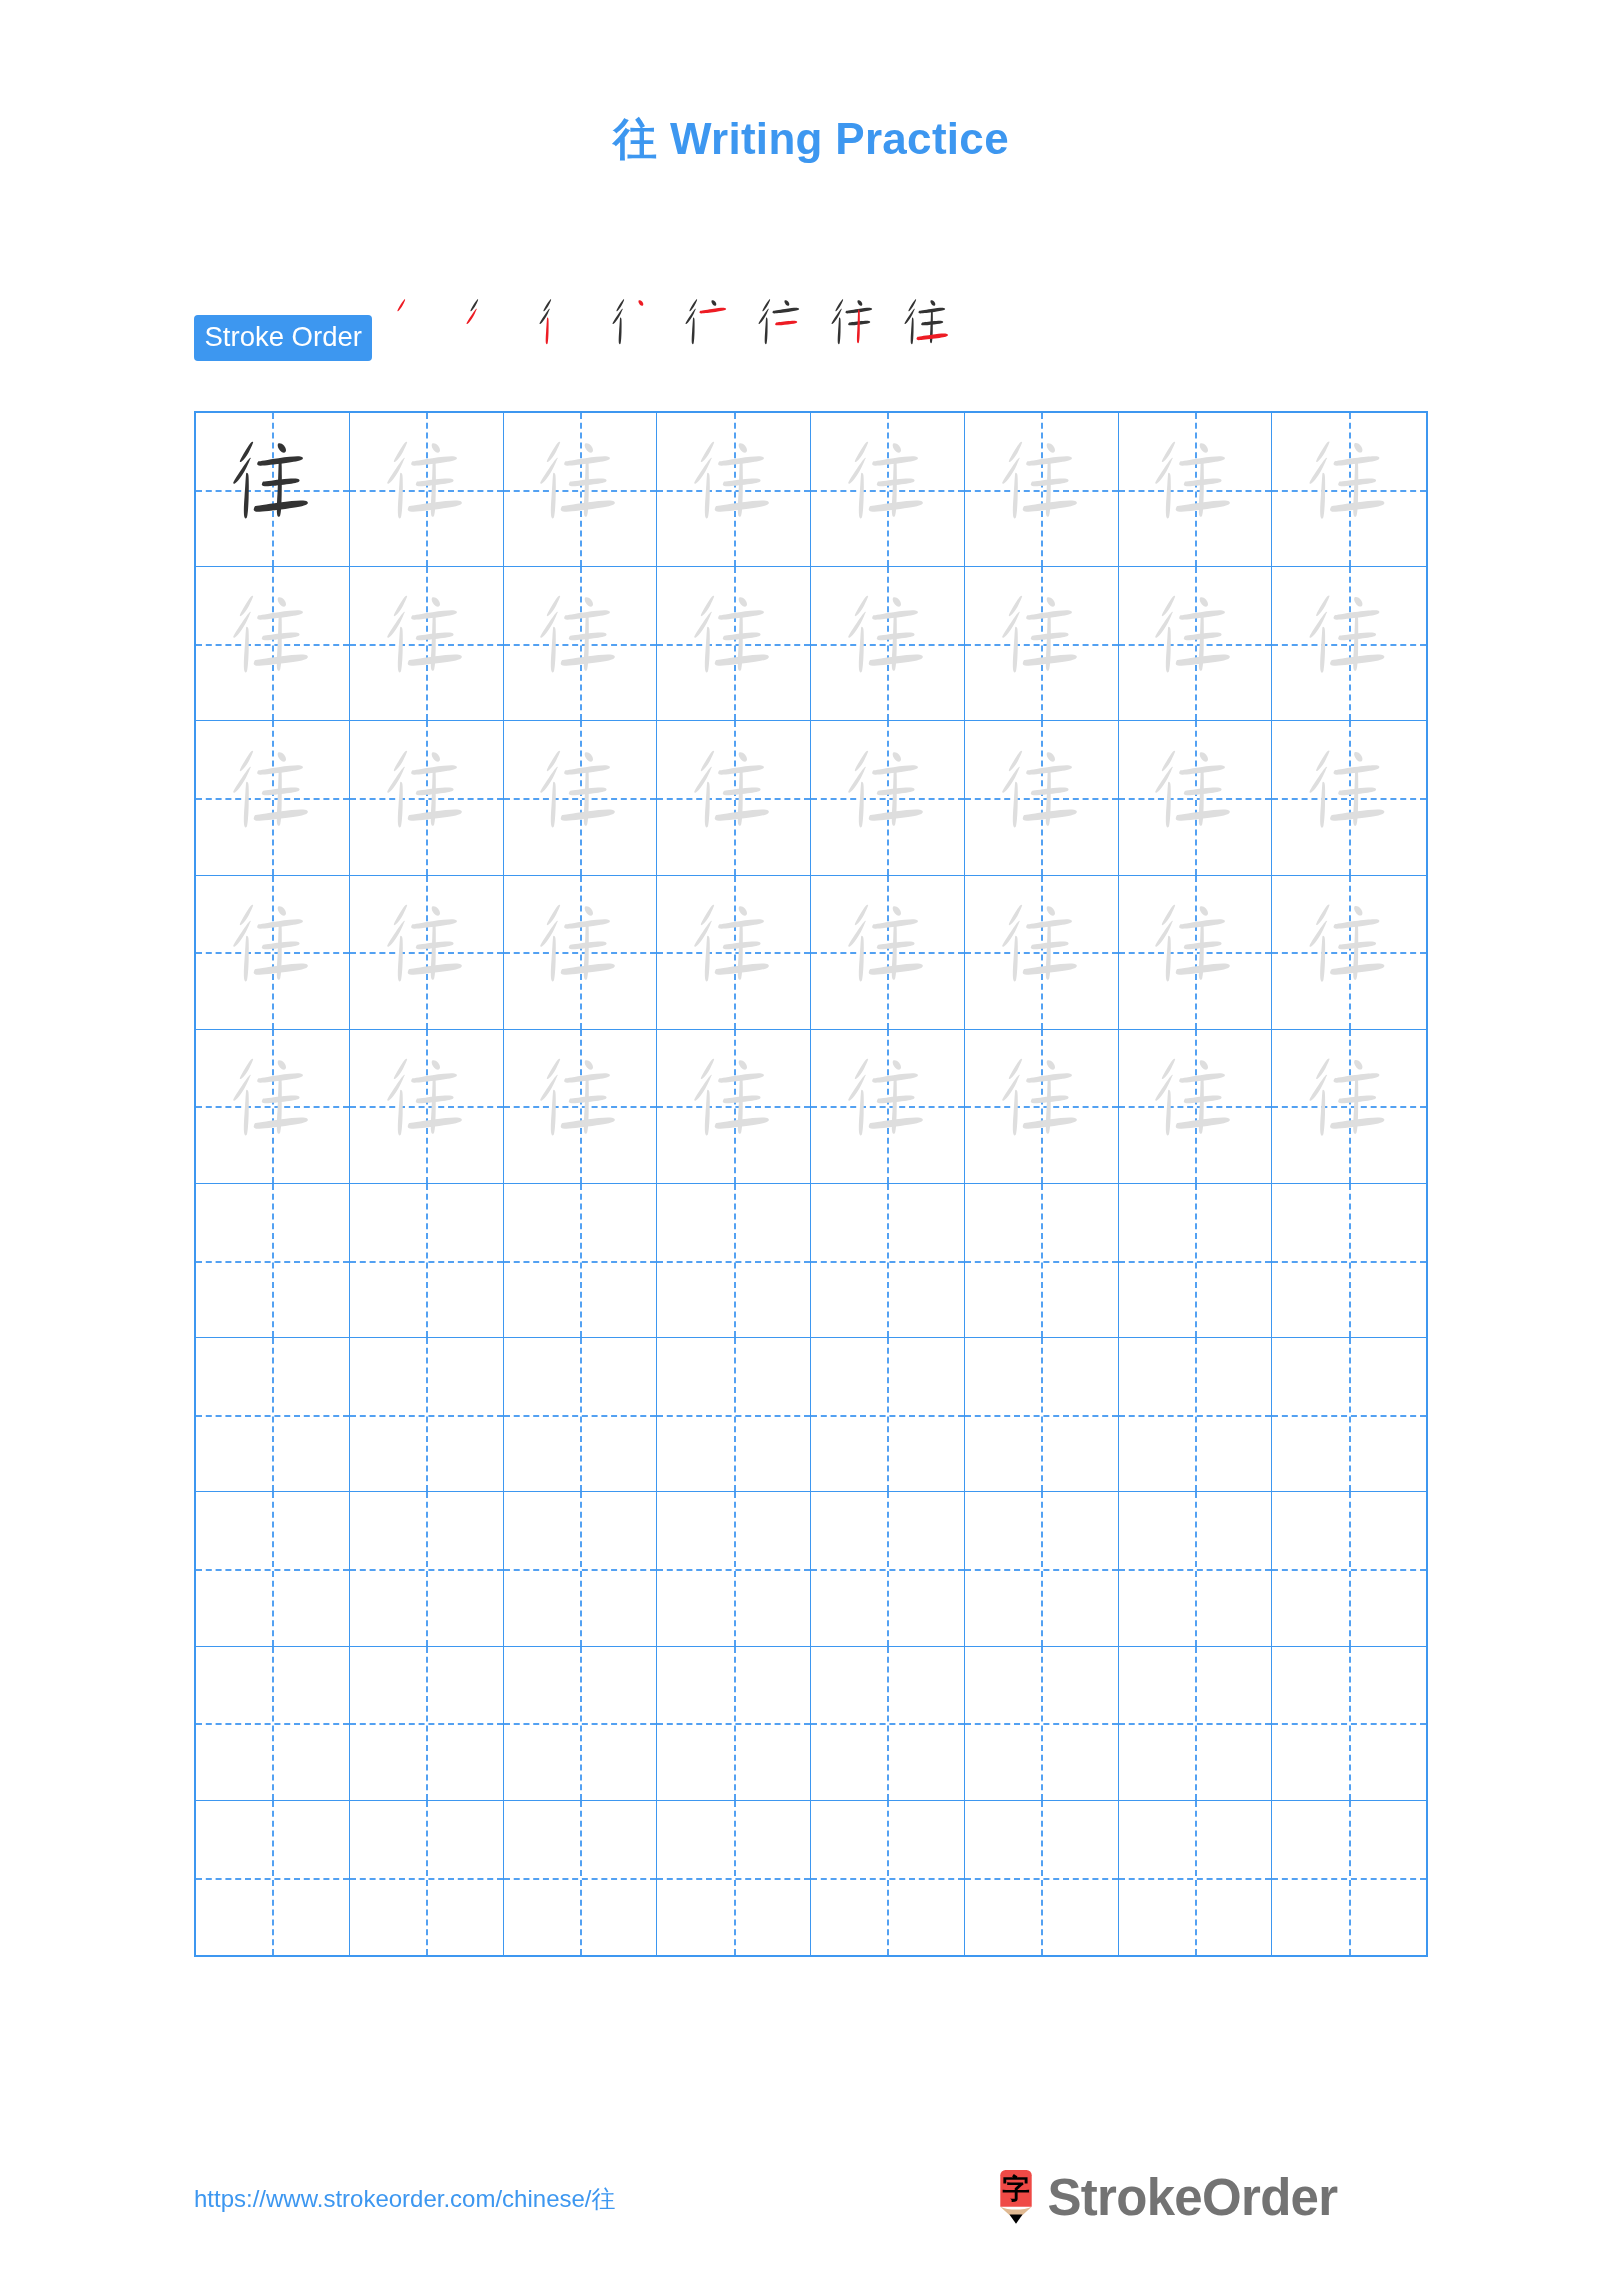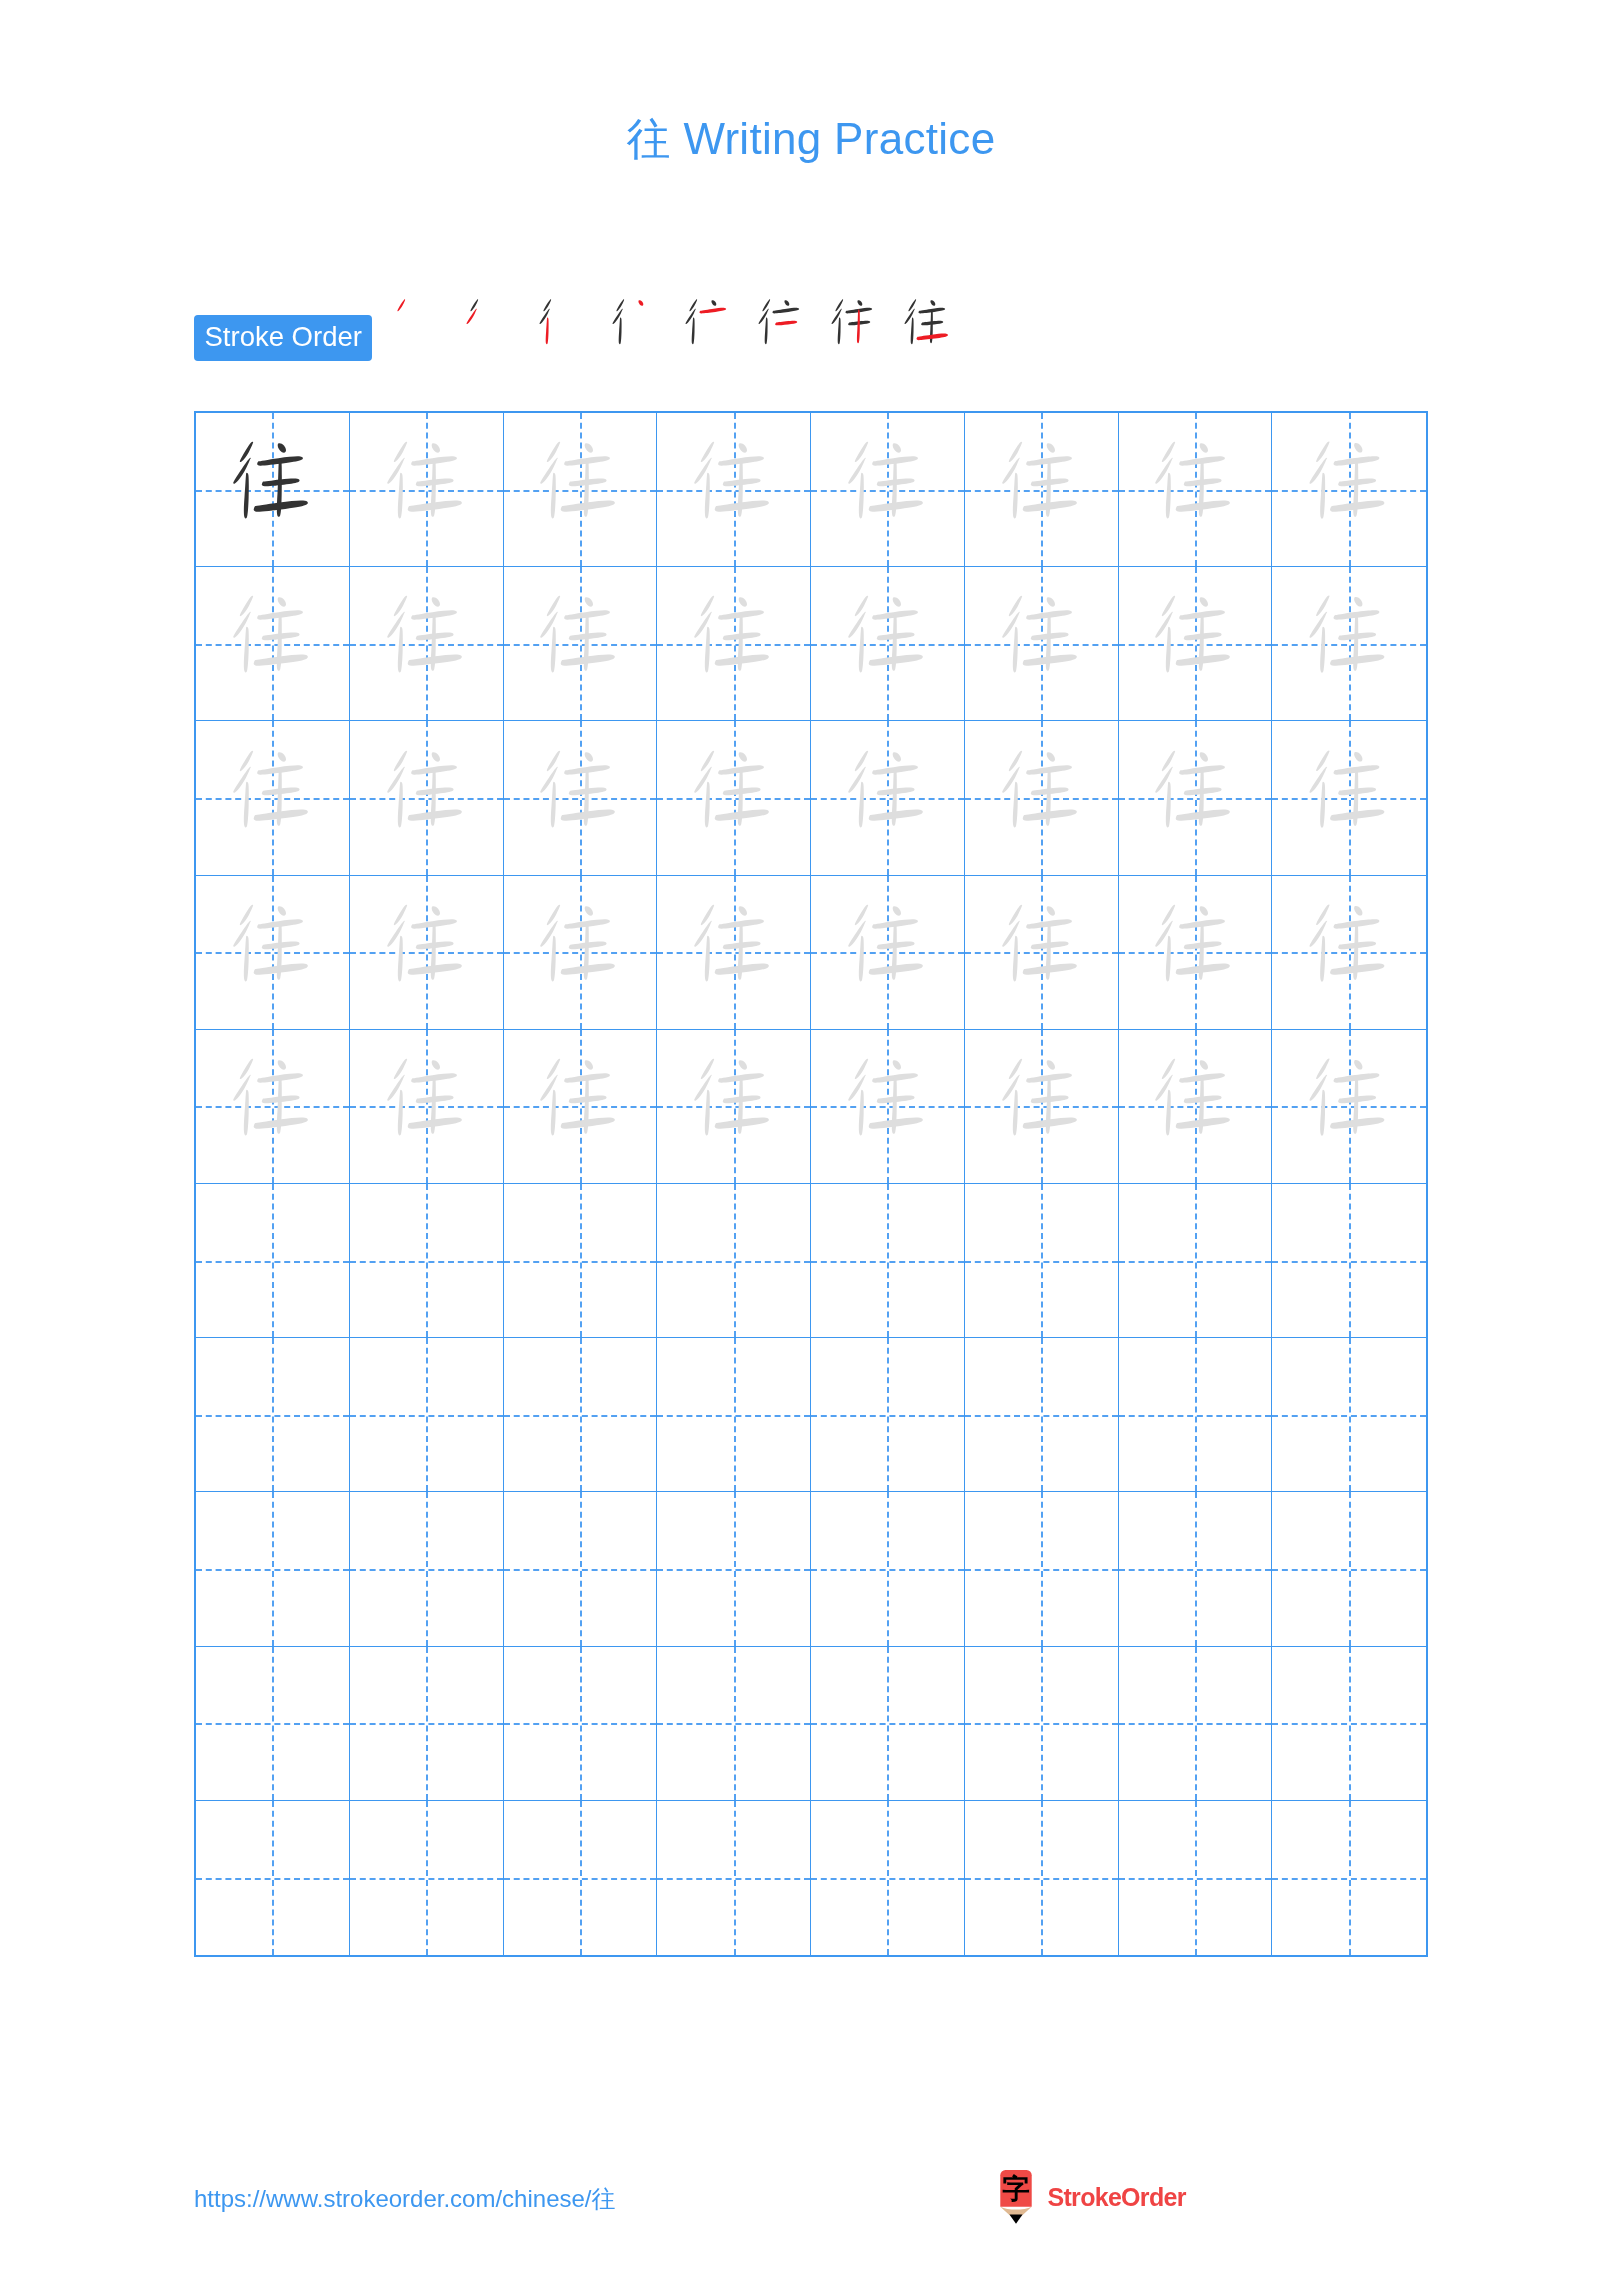--- a/index.html
+++ b/index.html
@@ -17,21 +17,21 @@
   }
 
   
   .page-title {
     position: absolute;
     top: 110px;
     left: 0;
     width: 1622px;
     text-align: center;
     font-size: 44px;
-    font-weight: 400;
+    font-weight: 700;
     color: #3d97f0;
     letter-spacing: 0.3px;
     white-space: nowrap;
   }
   .page-title .han {
     font-family: "DejaVu Sans", sans-serif;
   }
 
   
   .stroke-order-row {
@@ -148,23 +148,23 @@
   }
   .brand-logo {
     width: 42px;
     height: 55px;
     position: relative;
     flex: 0 0 auto;
     margin-right: 10.5px;
   }
   .brand-logo svg { width: 100%; height: 100%; display: block; }
   .brand-name {
-    font-size: 25px;
+    font-size: 51px;
     font-weight: bold;
-    color: #ef4444;
+    color: #737373;
     letter-spacing: -0.7px;
     white-space: nowrap;
   }
 </style>
 </head>
 <body>
 
 <div class="page-title">
   <span class="han">往</span>
   <span>Writing Practice</span>

